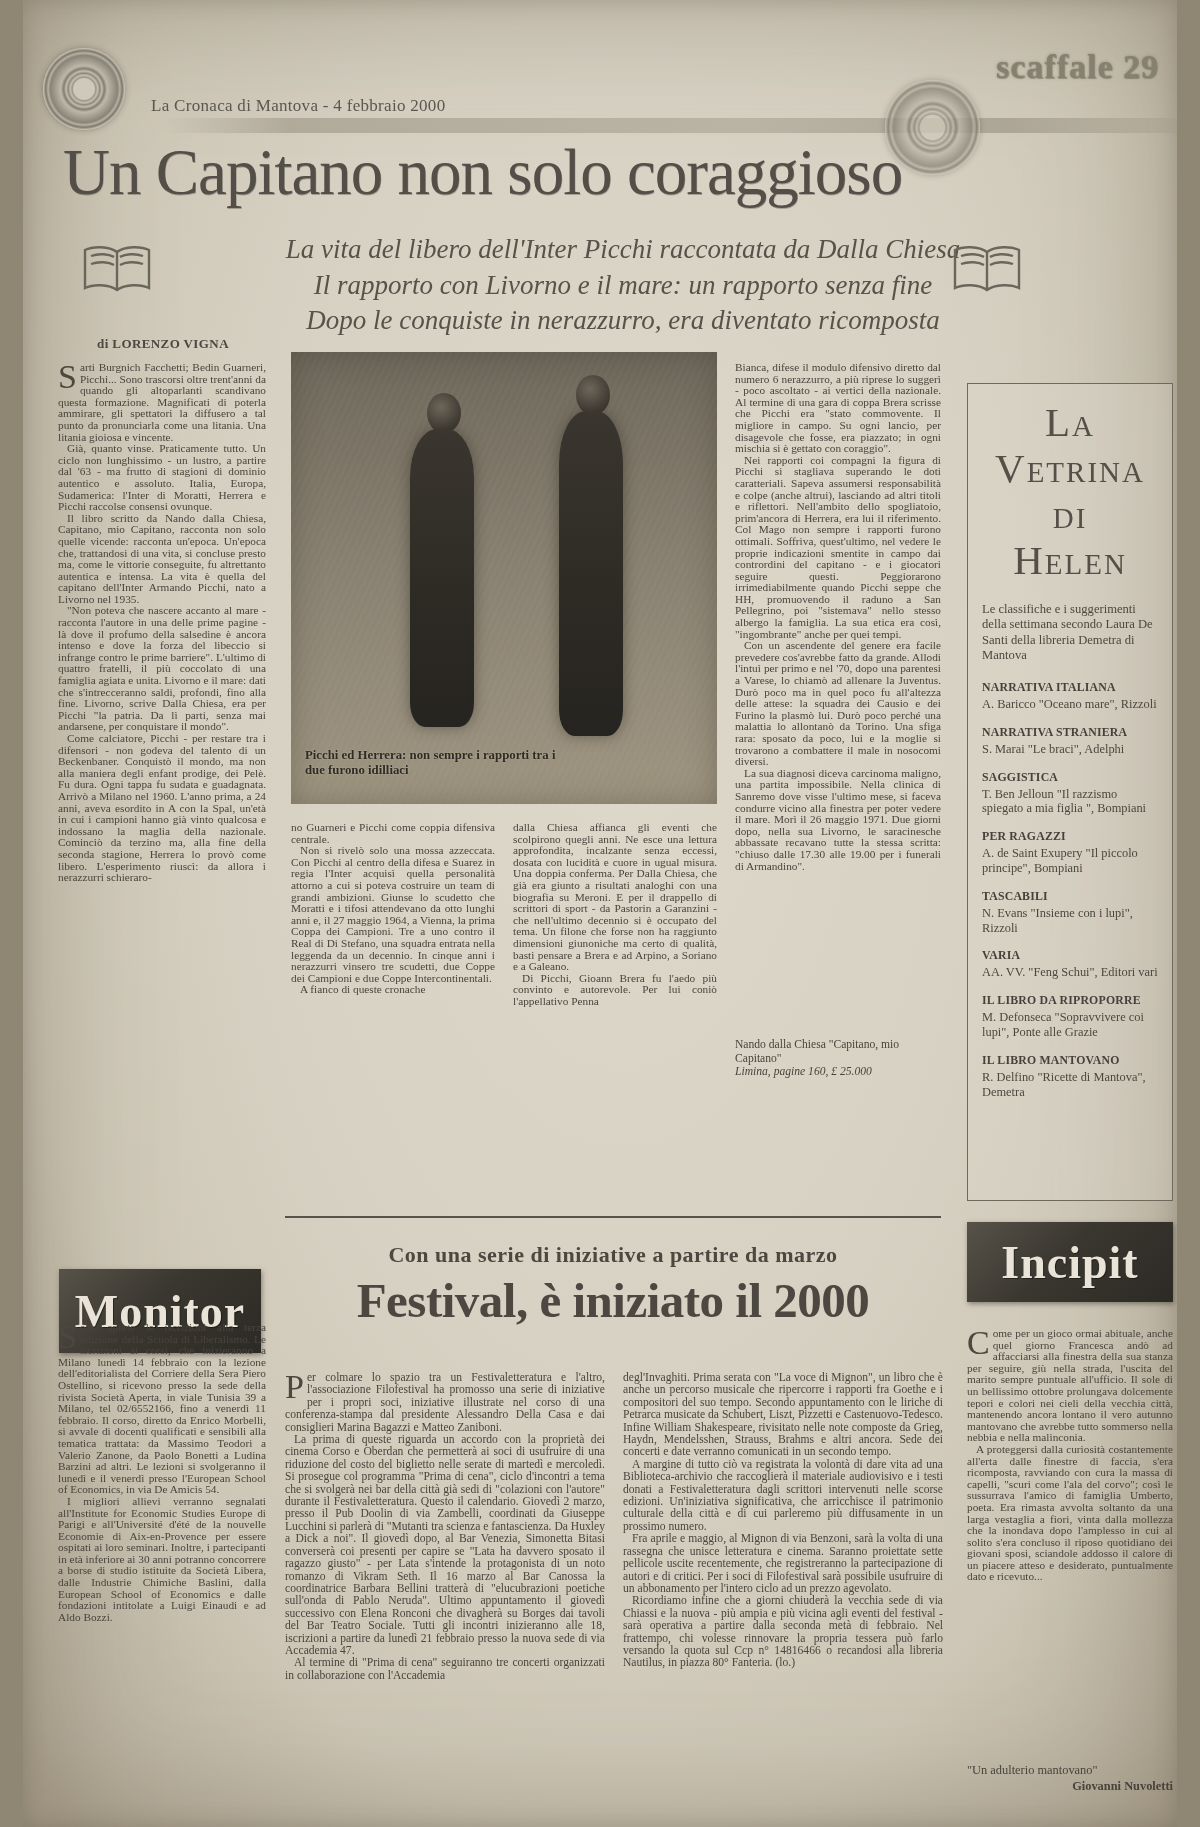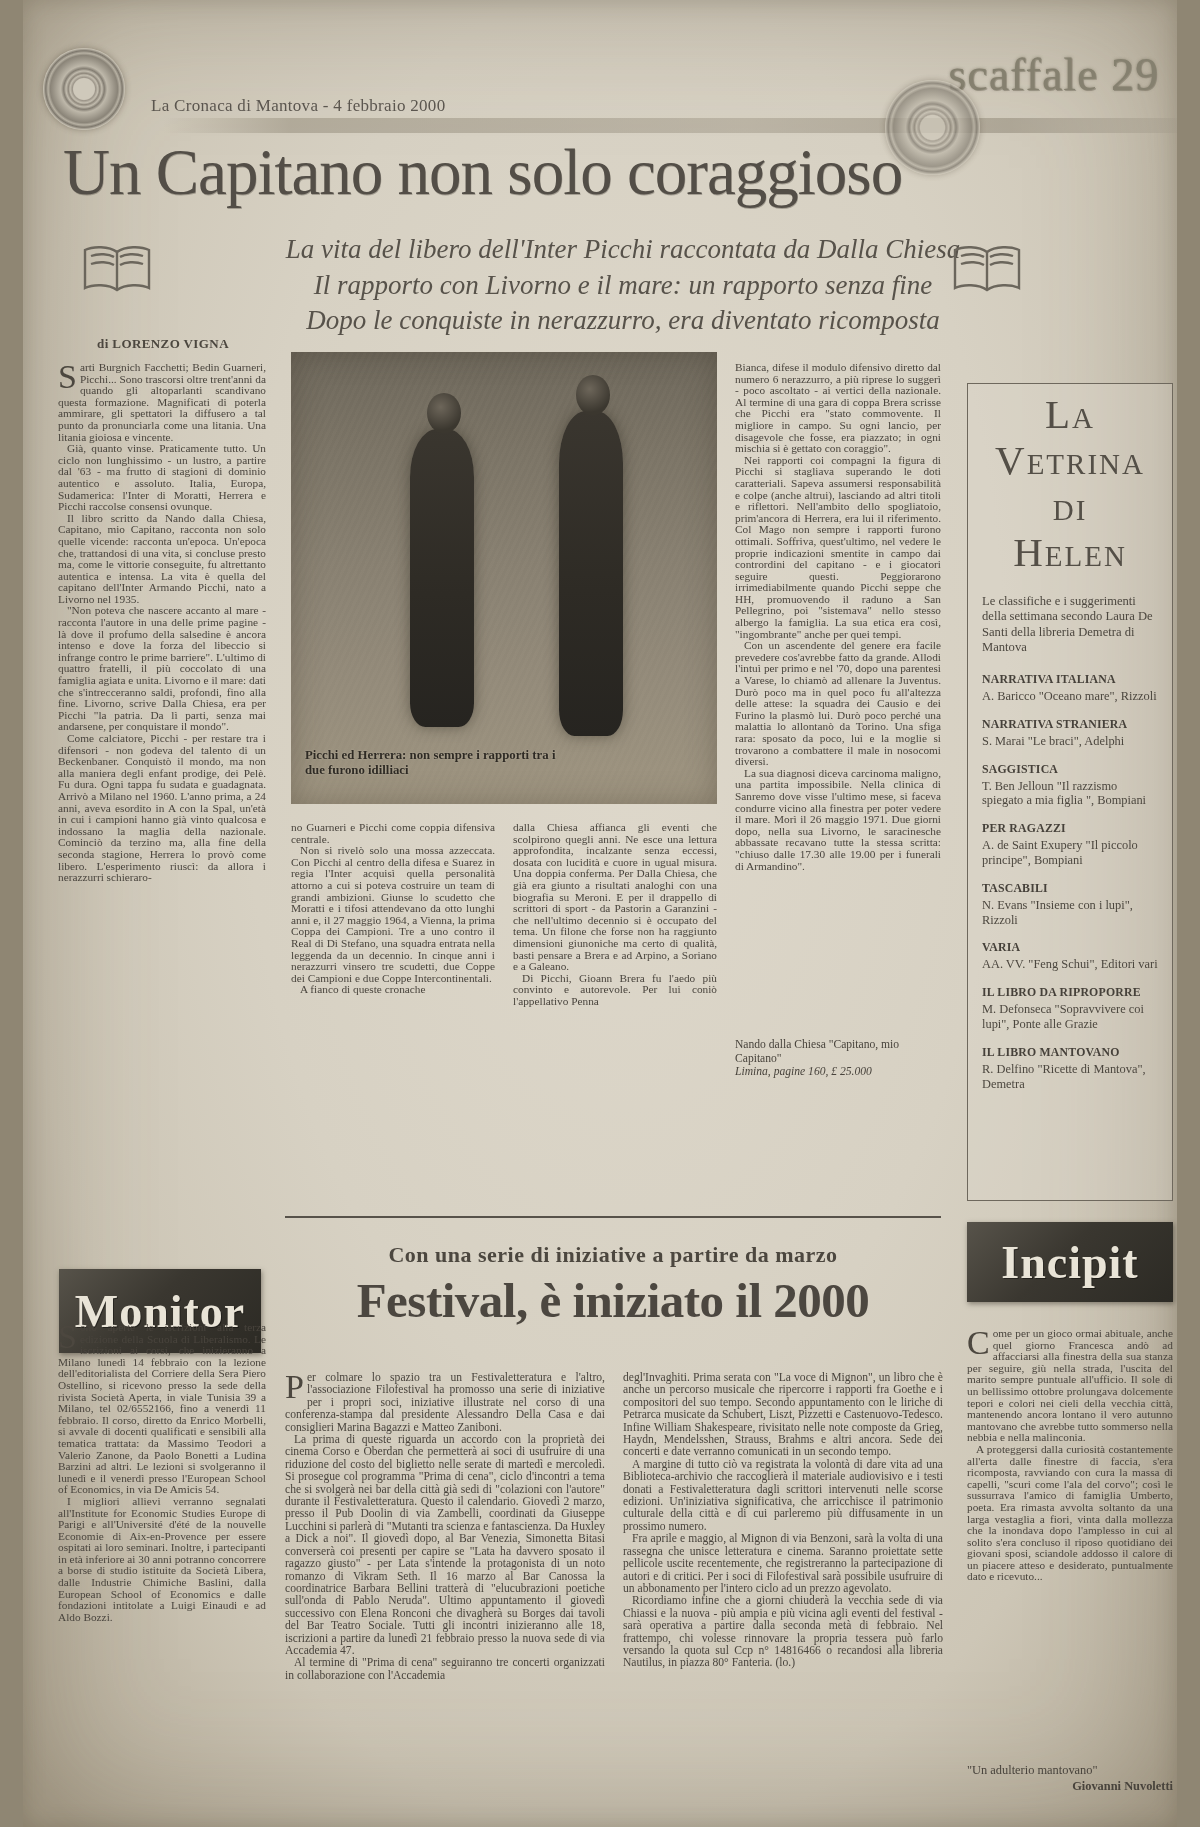--- a/index.html
+++ b/index.html
@@ -6,21 +6,21 @@
   #page{position:relative;width:1154px;height:1827px;margin:0 auto;overflow:hidden;
     background:radial-gradient(ellipse at 52% 38%, #ded8cb 0%, #d7d1c3 45%, #cdc6b6 72%, #b3aa97 96%);
     box-shadow:inset 0 0 140px rgba(92,80,58,.38), inset 0 0 22px rgba(80,70,50,.25);
     font-family:"Liberation Serif",serif;color:#4a453f;}
   .abs{position:absolute;}
 
   
   .seal{border-radius:50%;background:radial-gradient(circle,#cfc9bb 18%,#9d968a 20%,#c5bfb1 24%,#8f887c 27%,#c2bcae 31%,#837d72 35%,#beb8aa 40%,#8a8478 58%,#b7b1a3 62%,#7e786d 66%,#c5bfb1 70%);
     box-shadow:0 0 6px rgba(70,60,45,.4);}
   .masthead{font-size:17px;color:#5b564f;letter-spacing:.3px;}
-  .section-label{font-size:46px;color:#85806f;font-weight:400;letter-spacing:1px;
+  .section-label{font-size:34px;color:#85806f;font-weight:700;letter-spacing:1px;
     text-shadow:0 0 3px rgba(120,112,95,.7), 1px 1px 0 rgba(90,84,70,.35);}
   .scanbar{background:linear-gradient(90deg,rgba(150,142,125,.0),rgba(150,142,125,.55) 12%,rgba(160,152,136,.5) 55%,rgba(150,142,126,.6) 80%,rgba(165,158,142,.25));}
 
   
   .headline{font-size:65px;line-height:1.05;color:#534e47;text-align:left;letter-spacing:-1px;
     text-shadow:.5px .5px 0 rgba(70,64,55,.35);}
   .subhead{font-style:italic;font-size:27px;line-height:1.32;color:#57524a;text-align:center;}
   .bookicon svg{display:block;}
 
   
@@ -134,21 +134,21 @@
     <p class="first">Bianca, difese il modulo difensivo diretto dal numero 6 nerazzurro, a più riprese lo suggerì - poco ascoltato - ai vertici della nazionale. Al termine di una gara di coppa Brera scrisse che Picchi era "stato commovente. Il migliore in campo. Su ogni lancio, per disagevole che fosse, era piazzato; in ogni mischia si è gettato con coraggio".</p>
     <p>Nei rapporti coi compagni la figura di Picchi si stagliava superando le doti caratteriali. Sapeva assumersi responsabilità e colpe (anche altrui), lasciando ad altri titoli e riflettori. Nell'ambito dello spogliatoio, prim'ancora di Herrera, era lui il riferimento. Col Mago non sempre i rapporti furono ottimali. Soffriva, quest'ultimo, nel vedere le proprie indicazioni smentite in campo dai contrordini del capitano - e i giocatori seguire questi. Peggiorarono irrimediabilmente quando Picchi seppe che HH, promuovendo il raduno a San Pellegrino, poi "sistemava" nello stesso albergo la famiglia. La sua etica era così, "ingombrante" anche per quei tempi.</p>
     <p>Con un ascendente del genere era facile prevedere cos'avrebbe fatto da grande. Allodi l'intuì per primo e nel '70, dopo una parentesi a Varese, lo chiamò ad allenare la Juventus. Durò poco ma in quel poco fu all'altezza delle attese: la squadra dei Causio e dei Furino la plasmò lui. Durò poco perché una malattia lo allontanò da Torino. Una sfiga rara: sposato da poco, lui e la moglie si trovarono a combattere il male in nosocomi diversi.</p>
     <p>La sua diagnosi diceva carcinoma maligno, una partita impossibile. Nella clinica di Sanremo dove visse l'ultimo mese, si faceva condurre vicino alla finestra per poter vedere il mare. Morì il 26 maggio 1971. Due giorni dopo, nella sua Livorno, le saracinesche abbassate recavano tutte la stessa scritta: "chiuso dalle 17.30 alle 19.00 per i funerali di Armandino".</p>
   </div>
   <div class="abs credit" style="left:712px;top:1038px;width:206px;">
     <div>Nando dalla Chiesa "Capitano, mio Capitano"</div>
     <div class="it">Limina, pagine 160, £ 25.000</div>
   </div>
 
-  <div class="abs vetrina" style="left:944px;top:383px;width:206px;height:818px;box-sizing:border-box;padding:8px 14px;">
+  <div class="abs vetrina" style="left:944px;top:383px;width:206px;height:818px;box-sizing:border-box;padding:16px 14px;">
     <div class="vetrina-title">
       <div>La</div>
       <div>Vetrina</div>
       <div>di</div>
       <div>Helen</div>
     </div>
     <div class="vetrina-intro" style="margin:18px 0 16px 0;">Le classifiche e i suggerimenti della settimana secondo Laura De Santi della libreria Demetra di Mantova</div>
     <div class="ventry">
       <div class="vcat">NARRATIVA ITALIANA</div>
       <div class="vtxt"><span>A. Baricco "Oceano mare",</span> <span class="vpub">Rizzoli</span></div>

